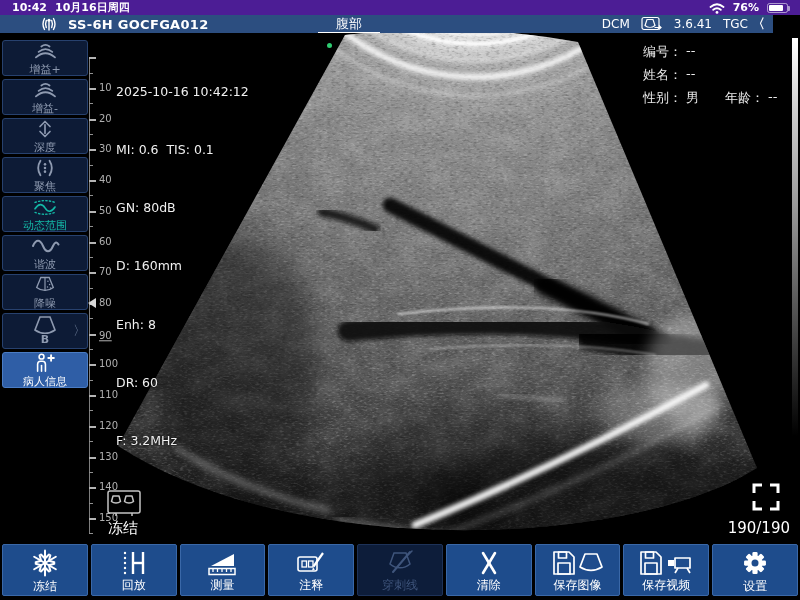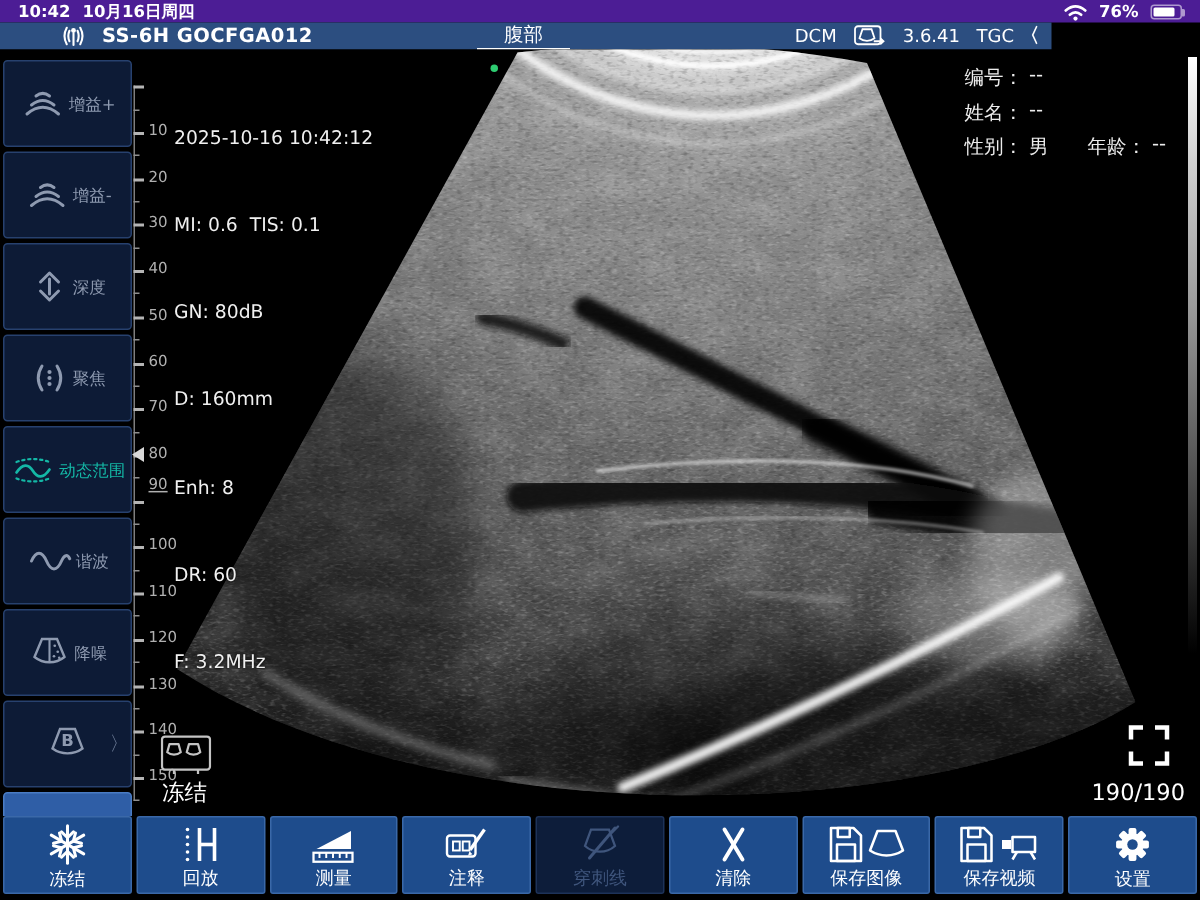--- a/index.html
+++ b/index.html
@@ -9,37 +9,37 @@
 
   
   .statusbar{position:absolute;left:0;top:0;width:800px;height:15px;display:flex;align-items:center;
              padding:0 12px;font-size:11px;font-weight:bold;gap:8px;background:#4c1d95}
   .statusbar .spacer{flex:1}
   .bat{width:21px;height:10px;border:1px solid rgba(255,255,255,.55);border-radius:2.5px;position:relative}
   .bat .fill{position:absolute;top:1px;left:1px;bottom:1px;width:76%;background:#fff;border-radius:1px}
   .bat::after{content:'';position:absolute;right:-3px;top:2.5px;width:2px;height:5px;background:rgba(255,255,255,.55);border-radius:0 1px 1px 0}
 
   
-  .titlebar{position:absolute;left:0;top:15px;width:701px;height:18px;background:var(--titlebar,#2c4e80);
+  .titlebar{position:absolute;left:0;top:15px;width:773px;height:18px;background:var(--titlebar,#2c4e80);
             display:flex;align-items:center;font-size:13px;padding-left:38px}
   .titlebar .device{font-weight:bold;margin-left:8px;letter-spacing:.3px}
   .preset{position:absolute;left:318px;top:0;height:18px;width:62px;text-align:center;font-size:13px;
           border-bottom:1.5px solid #fff;line-height:17px}
   .tb-right{position:absolute;right:8px;top:0;height:18px;display:flex;align-items:center;gap:11px;font-size:12px}
   .tgc-btn{display:flex;align-items:center;gap:4px}
   .tgc-chev{font-size:13px;font-weight:bold}
 
   
   .stage{position:absolute;left:0;top:33px;width:800px;height:511px;background:#000}
   .fan-svg{position:absolute;left:0;top:0}
 
   
   .sidebar{position:absolute;left:2px;top:7px;width:86px;display:flex;flex-direction:column;gap:3px}
-  .side-btn{height:58px;background:var(--btn-dark,#0d1b36);border:1px solid var(--btn-dark-brd,#27416e);
-            border-radius:3px;display:flex;flex-direction:row;align-items:center;justify-content:center;
+  .side-btn{height:36px;background:var(--btn-dark,#0d1b36);border:1px solid var(--btn-dark-brd,#27416e);
+            border-radius:3px;display:flex;flex-direction:column;align-items:center;
             gap:3px;color:var(--dim-text,#8e9ab0);position:relative}
   .side-btn .lbl{font-size:11px;line-height:1;white-space:nowrap}
   .side-btn.active{background:var(--btn-active,#2f5ea6);border-color:#4a7cc4;color:#fff}
   .side-btn.disabled{color:#14b8a6}
   .side-btn .chev{position:absolute;right:1px;top:50%;transform:translateY(-50%);font-size:13px;color:#6e7d98}
   .side-btn .b-letter{position:absolute;left:0;right:0;top:19px;text-align:center;font-size:11px;font-weight:bold;color:currentColor}
 
   
   .ruler{position:absolute;left:89px;top:0;width:30px;height:511px}
   .ruler .axis{position:absolute;left:0;top:24px;height:477px;width:1px;background:#7e7e7e}
@@ -321,21 +321,21 @@
         <div class="tick major" style="top: 208.55px;"></div>
         <div class="tick-label" style="top: 208.55px;">60</div>
         <div class="tick" style="top: 223.905px;"></div>
         <div class="tick major" style="top: 239.26px;"></div>
         <div class="tick-label" style="top: 239.26px;">70</div>
         <div class="tick" style="top: 254.615px;"></div>
         <div class="tick major" style="top: 269.97px;"></div>
         <div class="tick-label" style="top: 269.97px;">80</div>
         <div class="tick" style="top: 285.325px;"></div>
         <div class="tick major" style="top: 300.68px;"></div>
-        <div class="tick-label" style="top: 291px; text-decoration: underline;">90</div>
+        <div class="tick-label" style="top: 303px; text-decoration: underline;">90</div>
         <div class="tick" style="top: 316.035px;"></div>
         <div class="tick major" style="top: 331.39px;"></div>
         <div class="tick-label" style="top: 331.39px;">100</div>
         <div class="tick" style="top: 346.745px;"></div>
         <div class="tick major" style="top: 362.1px;"></div>
         <div class="tick-label" style="top: 362.1px;">110</div>
         <div class="tick" style="top: 377.455px;"></div>
         <div class="tick major" style="top: 392.81px;"></div>
         <div class="tick-label" style="top: 392.81px;">120</div>
         <div class="tick" style="top: 408.165px;"></div>

